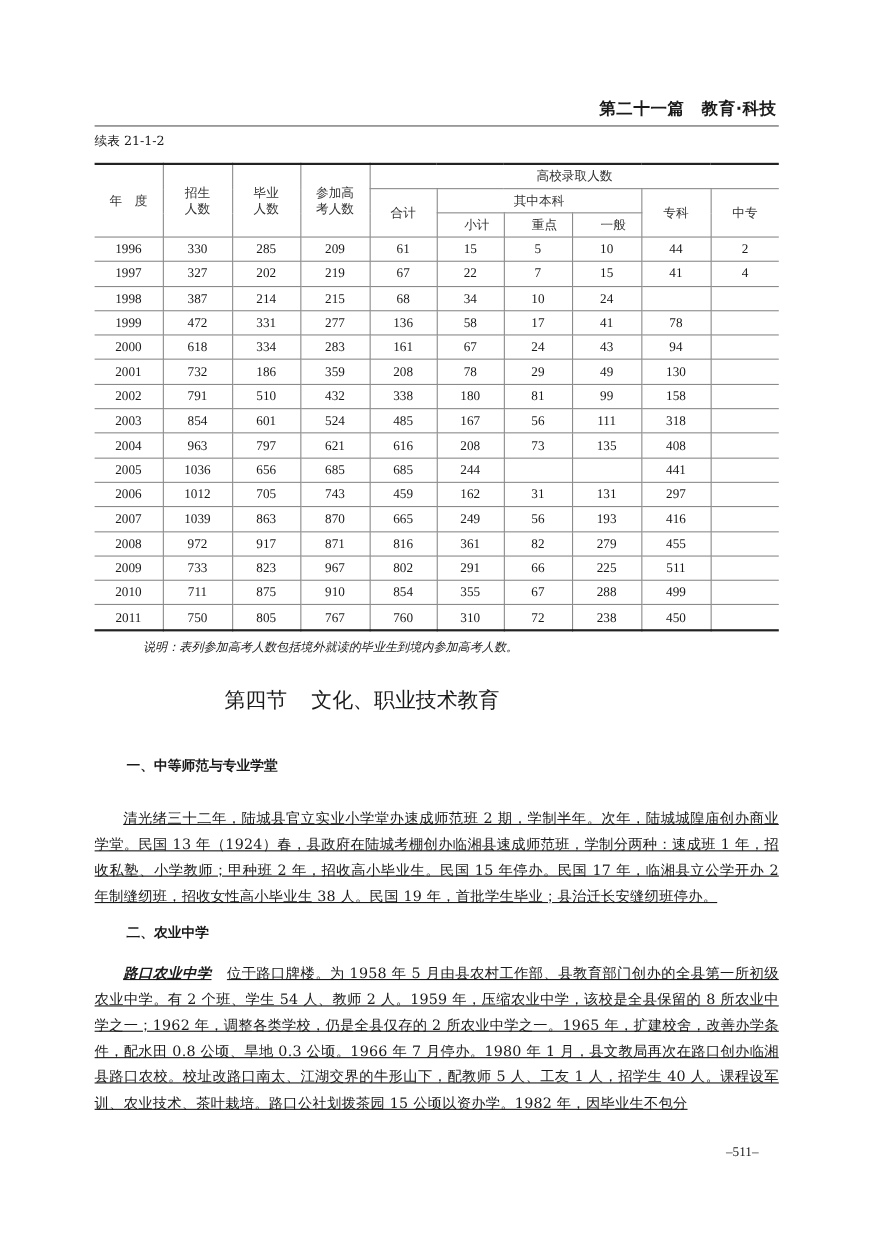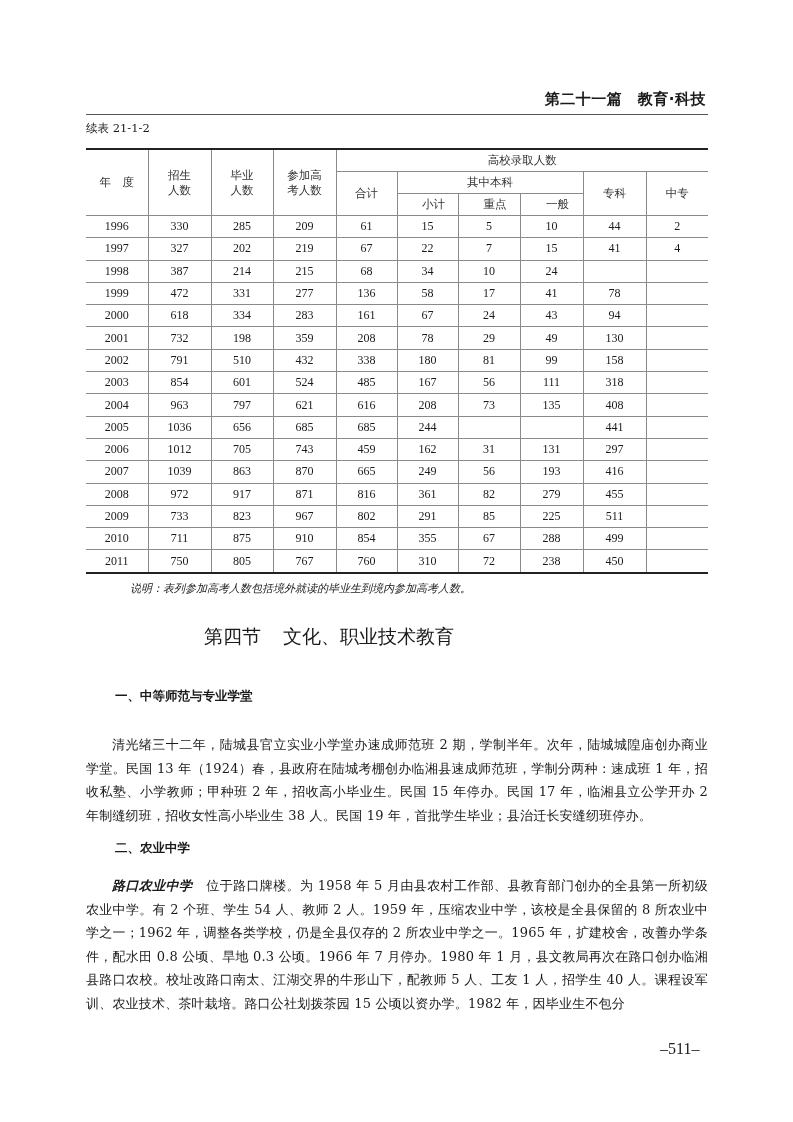--- a/index.html
+++ b/index.html
@@ -21,23 +21,23 @@
   table.data { border-top:2px solid #222; border-bottom:2px solid #222; }
   table.data tr > *:first-child { border-left:none; }
   table.data tr > *:last-child { border-right:none; }
   .note { position:absolute; left:86px; top:581px; font-size:11px; font-style:italic;margin-left:44px; }
   .section-title { position:absolute; left:0; width:658px; top:624px; text-align:center;
          font-family:Liberation Serif, serif; font-size:19px; }
   .section-title .num { margin-right:22px; }
   .sub-heading { position:absolute; left:115px; font-family:"DejaVu Sans","Liberation Sans",sans-serif;
          font-size:12.5px; font-weight:bold; }
   .para { position:absolute; left:86px; width:622px; font-size:13px; line-height:23.5px;
-         text-align:justify; text-indent:26px; letter-spacing:0.2px; }
+         text-align:justify; text-indent:26px; letter-spacing:0.2px;text-decoration:underline; }
   .para .lead { font-weight:bold; font-style:italic; margin-right:14px;margin-top:20px; }
-  .page-number { position:absolute; left:660px; top:1040px; font-size:16px; font-family:"Liberation Serif",serif; }
+  .page-number { position:absolute; left:660px; top:1040px; font-size:12px; font-family:"Liberation Serif",serif; }
 </style>
 </head>
 <body>
 
 <div class="running-head">
   <span>第二十一篇　教育·科技</span>
 </div>
 
 <div class="table-caption">续表 21-1-2</div>
 
@@ -134,21 +134,21 @@
         <td>161</td>
         <td>67</td>
         <td>24</td>
         <td>43</td>
         <td>94</td>
         <td></td>
       </tr>
       <tr>
         <td>2001</td>
         <td>732</td>
-        <td>198</td>
+        <td>186</td>
         <td>359</td>
         <td>208</td>
         <td>78</td>
         <td>29</td>
         <td>49</td>
         <td>130</td>
         <td></td>
       </tr>
       <tr>
         <td>2002</td>
@@ -234,21 +234,21 @@
         <td>455</td>
         <td></td>
       </tr>
       <tr>
         <td>2009</td>
         <td>733</td>
         <td>823</td>
         <td>967</td>
         <td>802</td>
         <td>291</td>
-        <td>85</td>
+        <td>66</td>
         <td>225</td>
         <td>511</td>
         <td></td>
       </tr>
       <tr>
         <td>2010</td>
         <td>711</td>
         <td>875</td>
         <td>910</td>
         <td>854</td>

